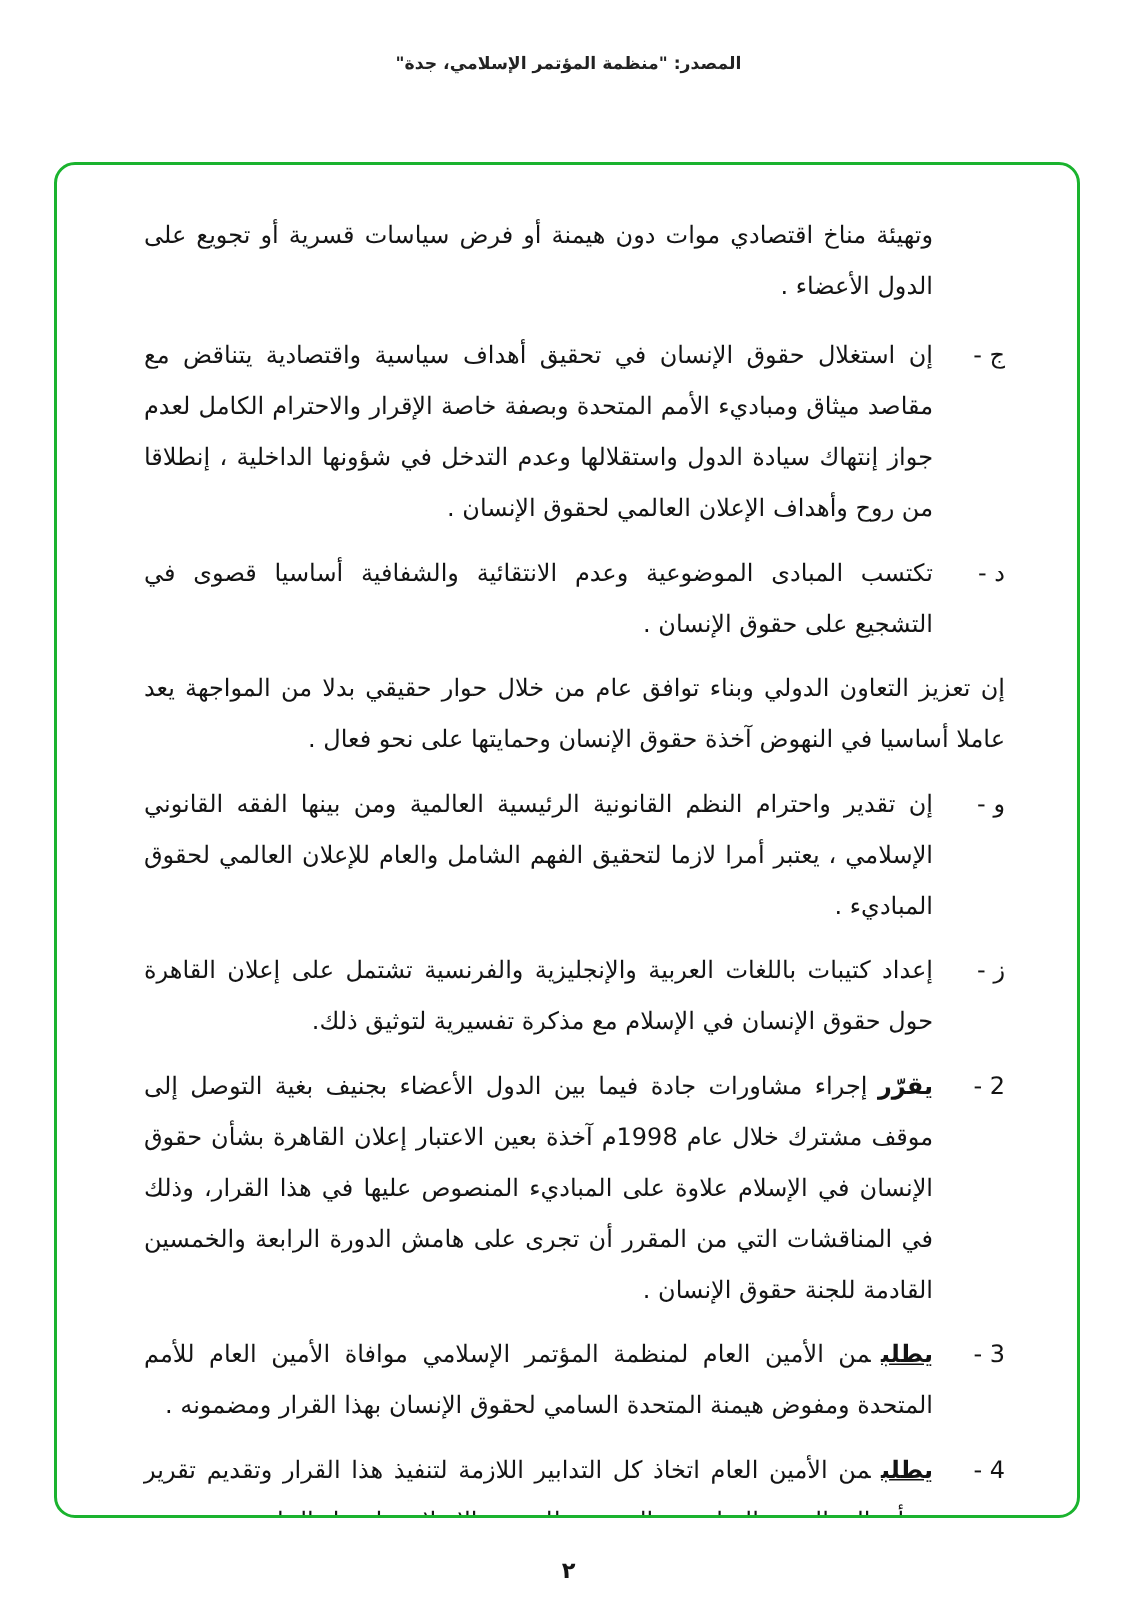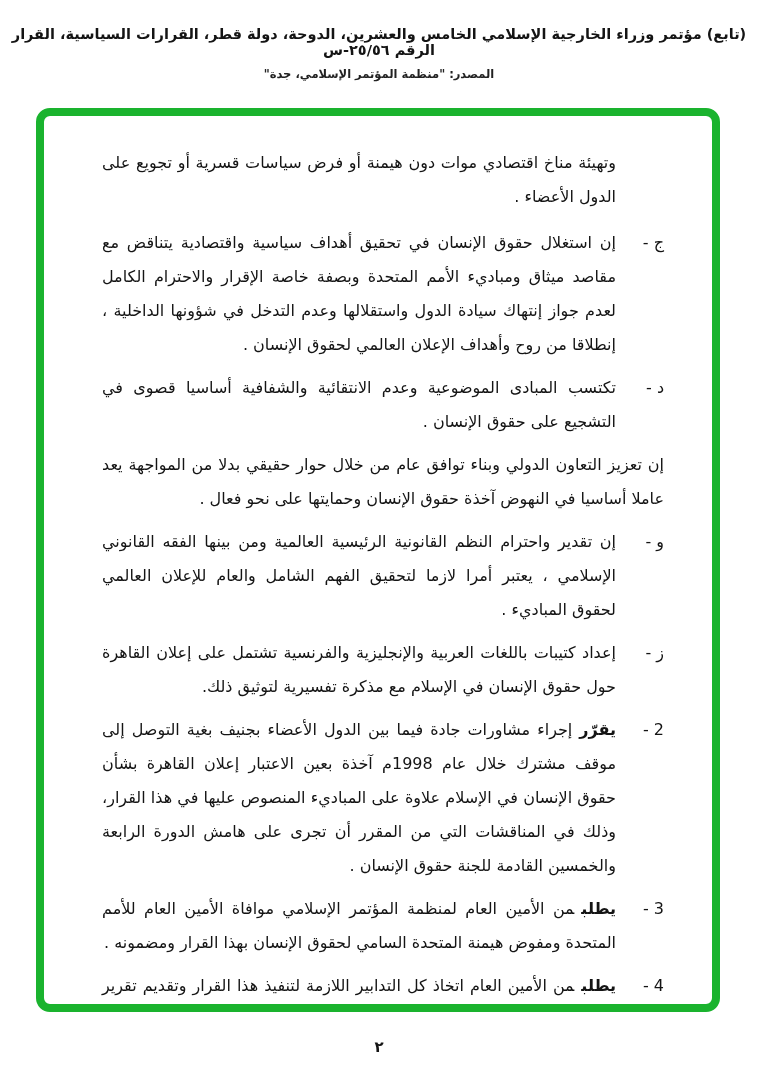--- a/index.html
+++ b/index.html
@@ -7,42 +7,41 @@
     width:758px;height:1078px;background:#ffffff;position:relative;
     font-family:"DejaVu Sans", sans-serif;color:#141414;overflow:hidden;
   }
   .header{
     position:absolute;top:26px;left:0;right:0;text-align:center;direction:rtl;
   }
   .header-line1{font-size:14.5px;font-weight:bold;letter-spacing:0;}
   .header-line2{font-size:11.5px;font-weight:bold;margin-top:9px;color:#222;}
   .frame{
     position:absolute;left:36px;top:108px;width:684px;height:904px;
-    box-sizing:border-box;border:8px solid #c4b5fd;border-radius:14px;
+    box-sizing:border-box;border:2px solid #c4b5fd;border-radius:14px;
     background:#fff;overflow:hidden;
   }
   .content{
     direction:rtl;padding:30px 48px 0 58px;font-size:16px;line-height:34px;
   }
   .intro{margin:0 48px 12px 0;text-align:justify;}
   .item{display:flex;margin-bottom:9px;}
   .marker{flex:0 0 48px;white-space:nowrap;}
   .itext{flex:1;text-align:justify;}
   .lead{font-weight:bold;margin-left:7px;}
-  .lead.u{}
+  .lead.u{text-decoration:underline;}
   .pagenum{
     position:absolute;bottom:22px;left:0;right:0;text-align:center;
     font-size:15px;font-weight:bold;
   }
 </style>
 </head>
 <body>
 
 <div class="header" dir="rtl">
-  <div class="header-line1">(تابع) مؤتمر وزراء الخارجية الإسلامي الخامس والعشرين، الدوحة، دولة قطر، القرارات السياسية، القرار الرقم ٢٥/٥٦-س</div>
   <div class="header-line2">المصدر:  "منظمة المؤتمر الإسلامي، جدة"</div>
 </div>
 
 <div class="frame" style="border-color: rgb(26, 179, 46);">
   <div class="content" dir="rtl">
 
     <p class="intro">وتهيئة مناخ اقتصادي موات دون هيمنة أو فرض سياسات قسرية أو تجويع على الدول الأعضاء .</p>
 
     <div class="item">
       <span class="marker">ج -</span>

